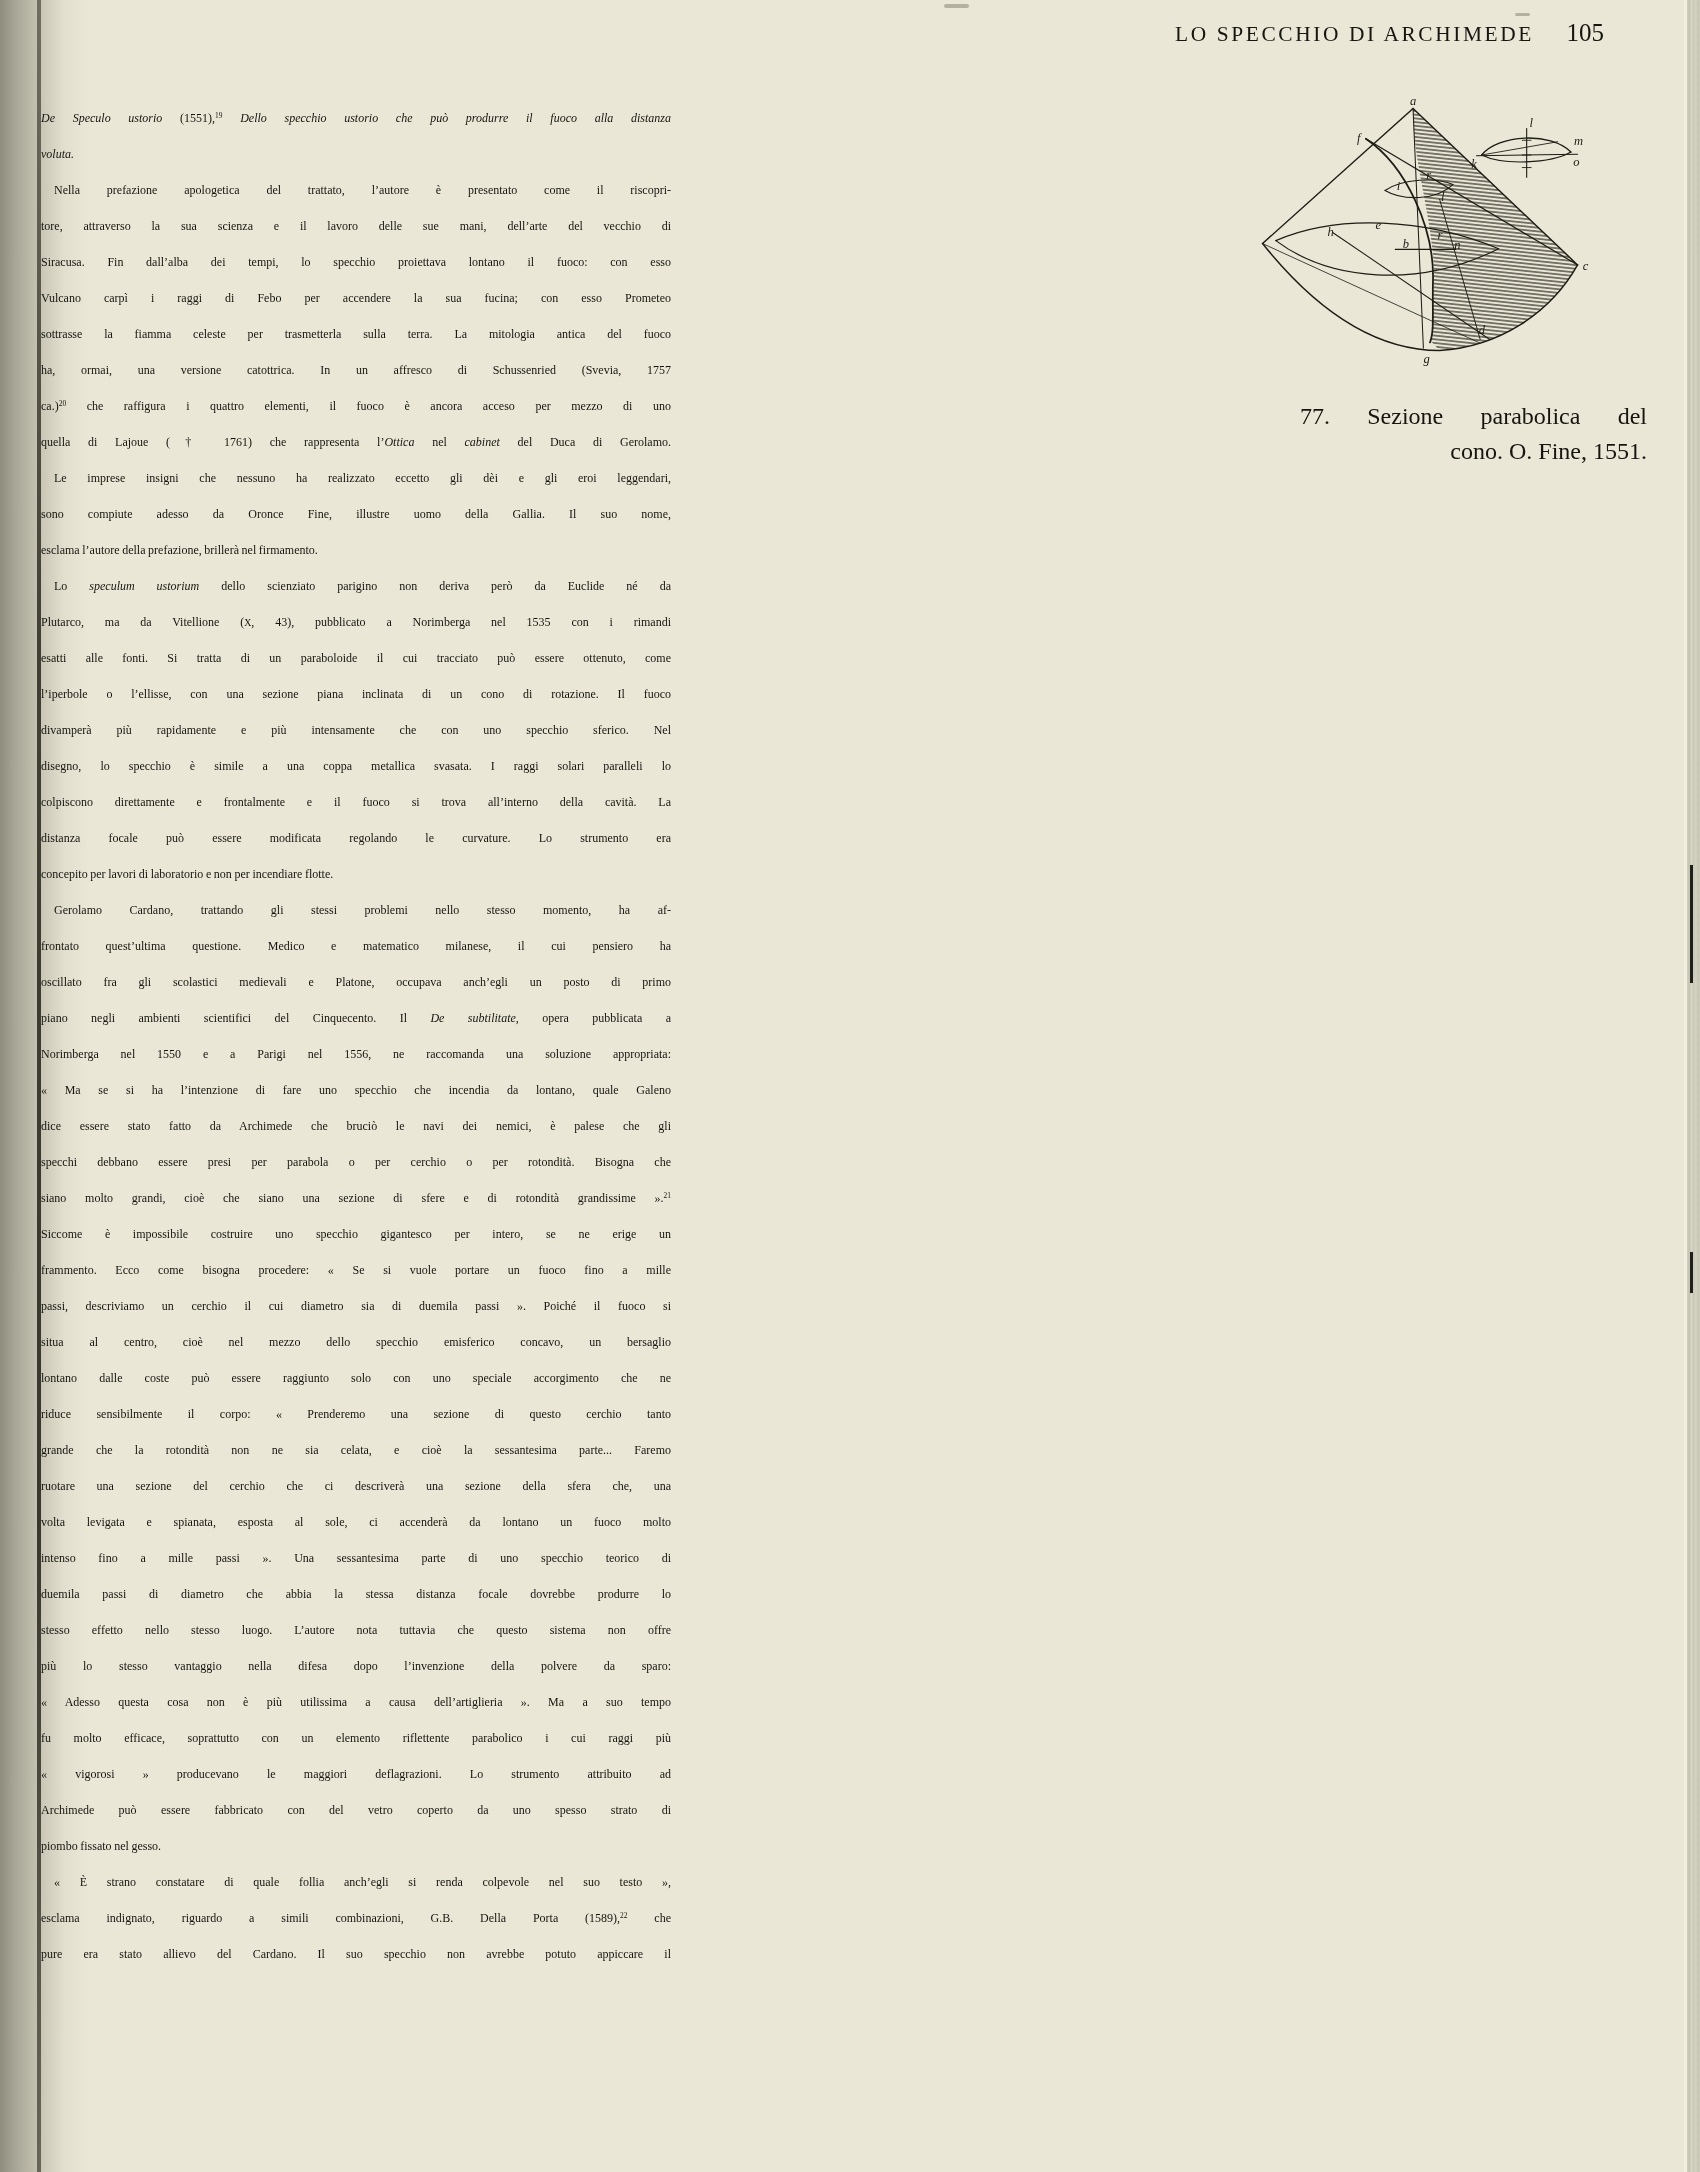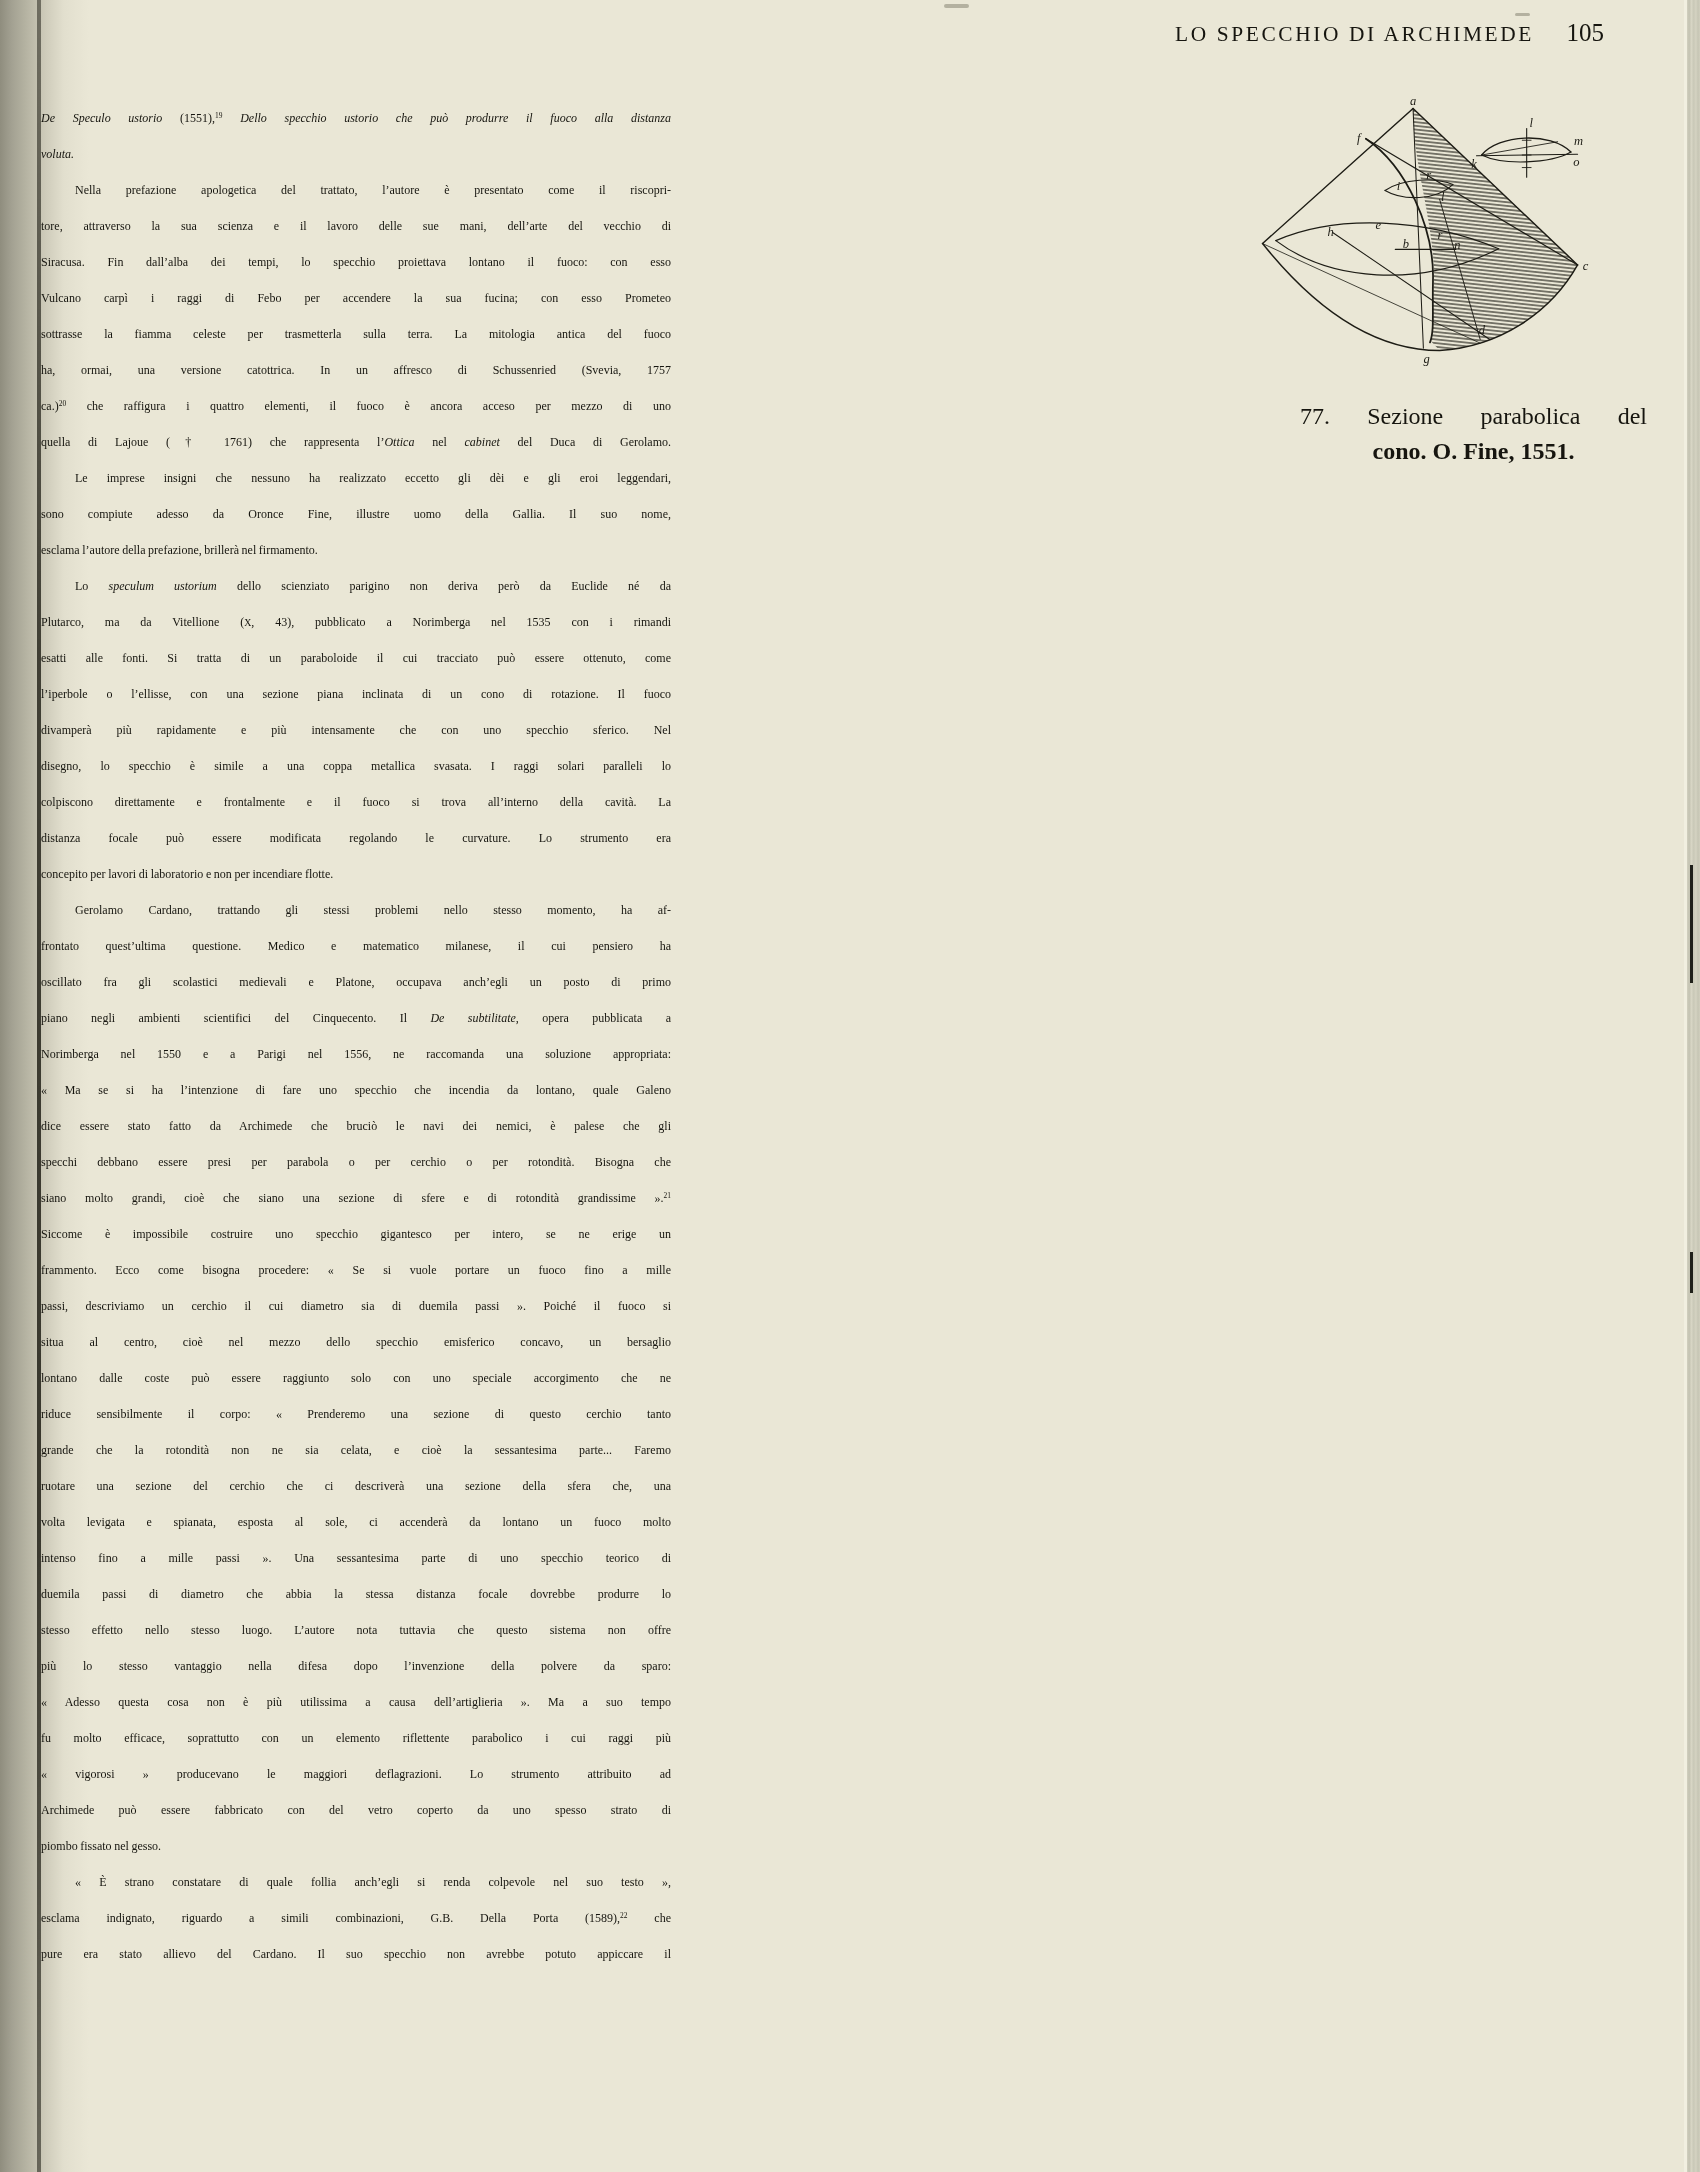--- a/index.html
+++ b/index.html
@@ -36,34 +36,34 @@
   }
   .header .title { font-size:21.4px; letter-spacing:2.6px; white-space:nowrap;margin-left:37px; }
   .header .num { font-size:25px; }
   
   .body-text {
     position:absolute; left:41px; top:100px; width:630px;
     font-size:12px; line-height:36px;
   }
   .line { height:36px; text-align:justify; text-align-last:justify; word-spacing:-0.4px; white-space:normal; }
   .line.end { text-align-last:left; }
-  .line.indent { padding-left:34px; }
+  .line.indent { padding-left:13px; }
   .it { font-style:italic; }
   .sup { font-size:0.62em; position:relative; top:-0.55em; }
   .sc { font-size:0.82em; }
   
   .figure { position:absolute; left:1255px; top:96px; width:353px; height:301px; }
   .figure svg { width:100%; height:100%; }
   .fig-label { font-family:"Liberation Serif",serif; font-style:italic; font-size:17px; fill:#1d1c15; }
   .caption {
     position:absolute; left:1300px; top:399px; width:347px;
     font-size:24px; line-height:35px;
   }
   .caption .c1 { text-align:justify; text-align-last:justify; }
-  .caption .c2 { text-align:center;font-weight:bold; }
+  .caption .c2 { text-align:right; }
 </style>
 </head>
 <body>
 
 <div class="gutter"></div>
 <div class="gutter-crease"></div>
 <div class="page-edge"></div>
 <div class="edge-dash d1"></div>
 <div class="edge-dash d2"></div>
 <div class="artifact" style="left:944px;top:4.4px;width:25px;height:3.7px;"></div>

